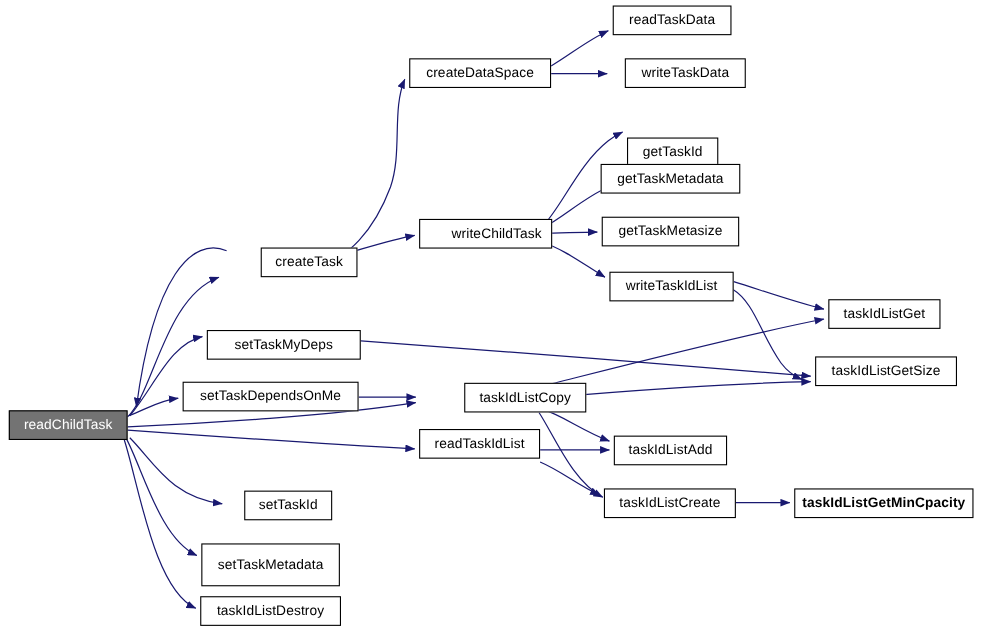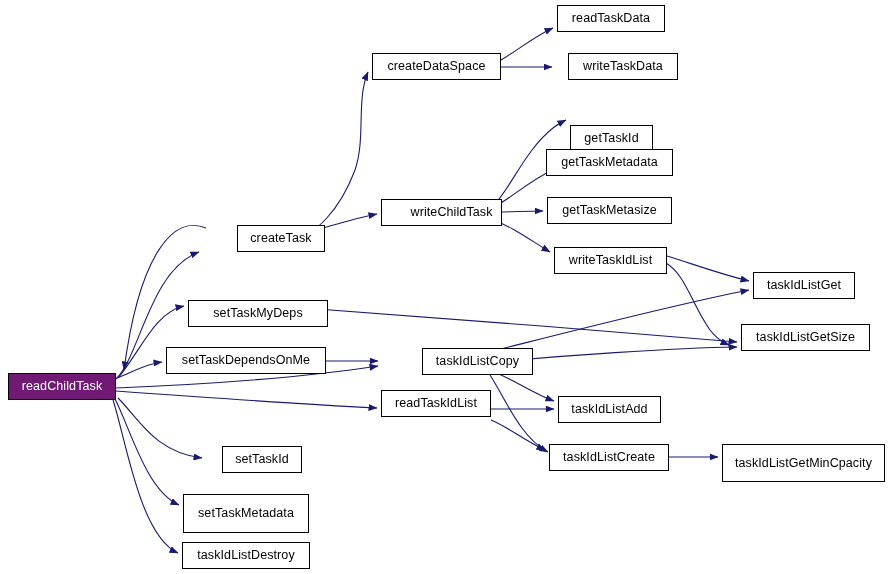--- a/index.html
+++ b/index.html
@@ -32,21 +32,21 @@
     color: #000000;
     font-size: 12.5px;
     line-height: 1;
     display: flex;
     align-items: center;
     justify-content: center;
     white-space: nowrap;
     letter-spacing: 0.1px;
   }
   .node.root {
-    background: #701a75;
+    background: #737373;
     color: #ffffff;
     border-color: #000000;
   }
   .node-label {
     display: block;
     padding: 0 2px;
   }
 </style>
 </head>
 <body>
@@ -146,17 +146,17 @@
       </div>
       <div class="node" style="left: 549px; top: 444px; width: 120px; height: 27px; text-align: right;">
         <span class="node-label">taskIdListCreate</span>
       </div>
       <div class="node" style="left: 753px; top: 272px; width: 102px; height: 27px;">
         <span class="node-label">taskIdListGet</span>
       </div>
       <div class="node" style="left: 741px; top: 324px; width: 129px; height: 27px;">
         <span class="node-label">taskIdListGetSize</span>
       </div>
-      <div class="node" style="left: 722px; top: 444px; width: 163px; height: 38px;">
+      <div class="node" style="left: 722px; top: 444px; width: 163px; height: 27px; font-weight: bold;">
         <span class="node-label">taskIdListGetMinCpacity</span>
       </div>
     </div>
 </div>
 
 </body></html>

